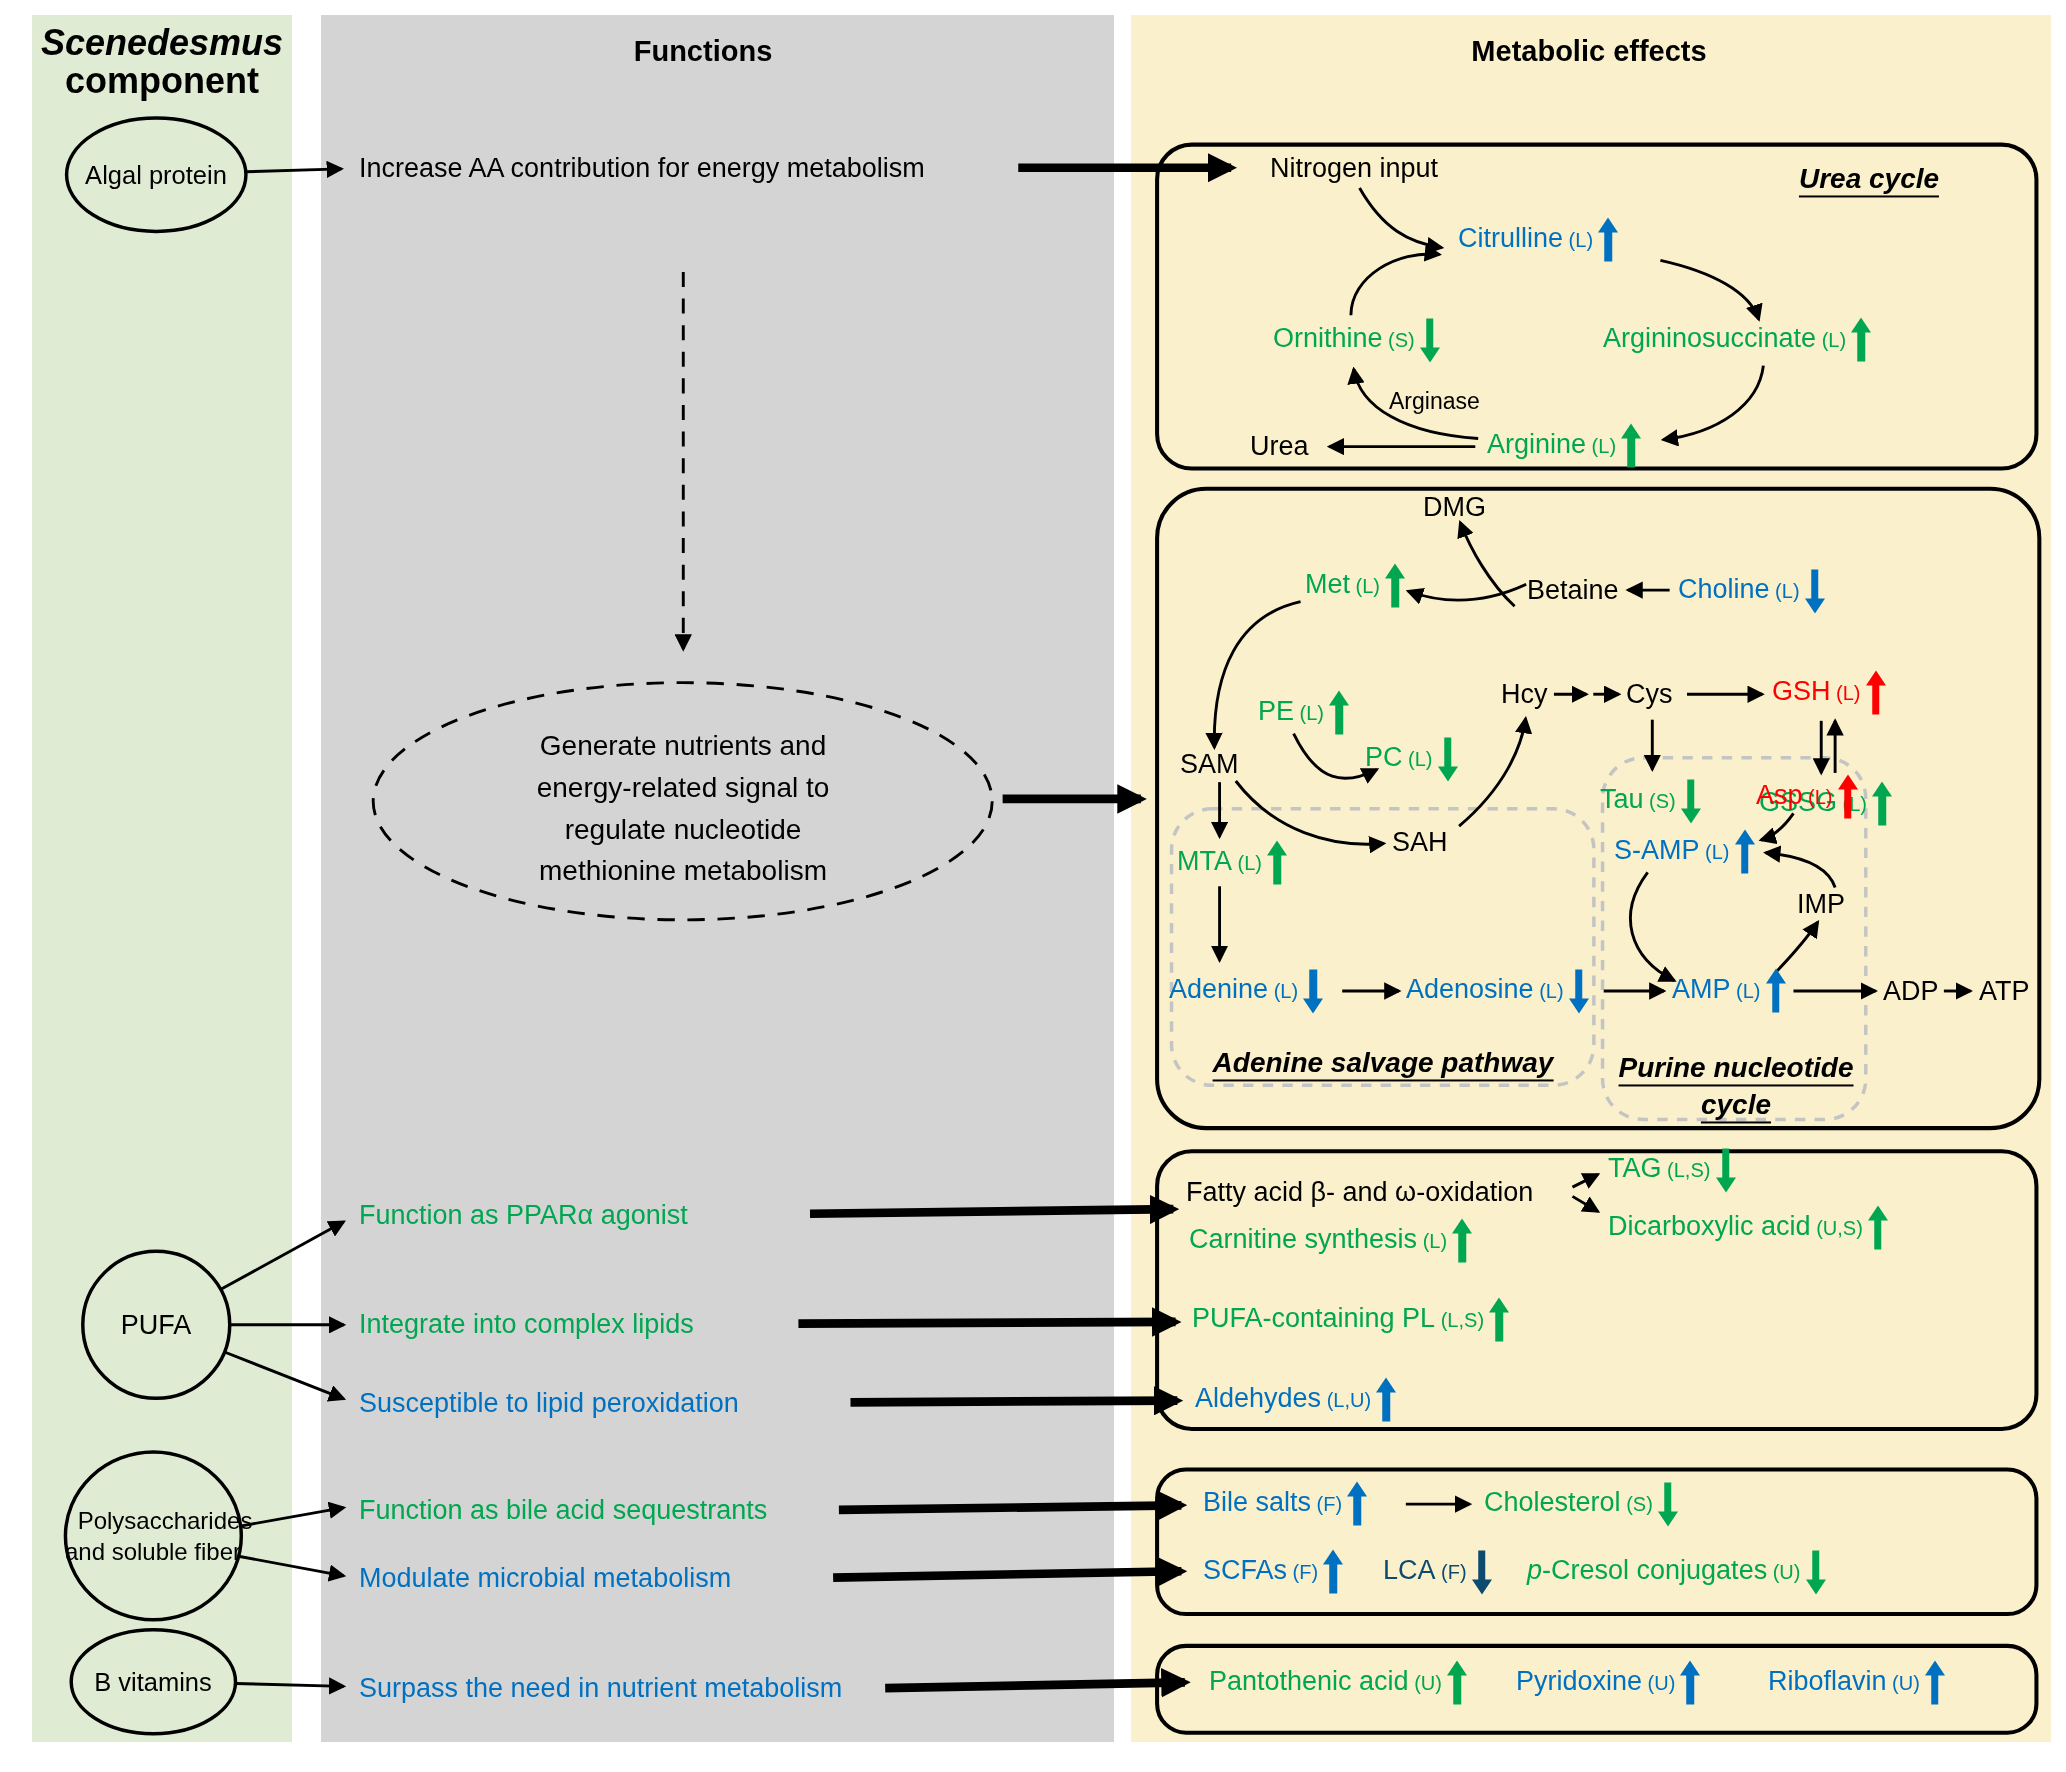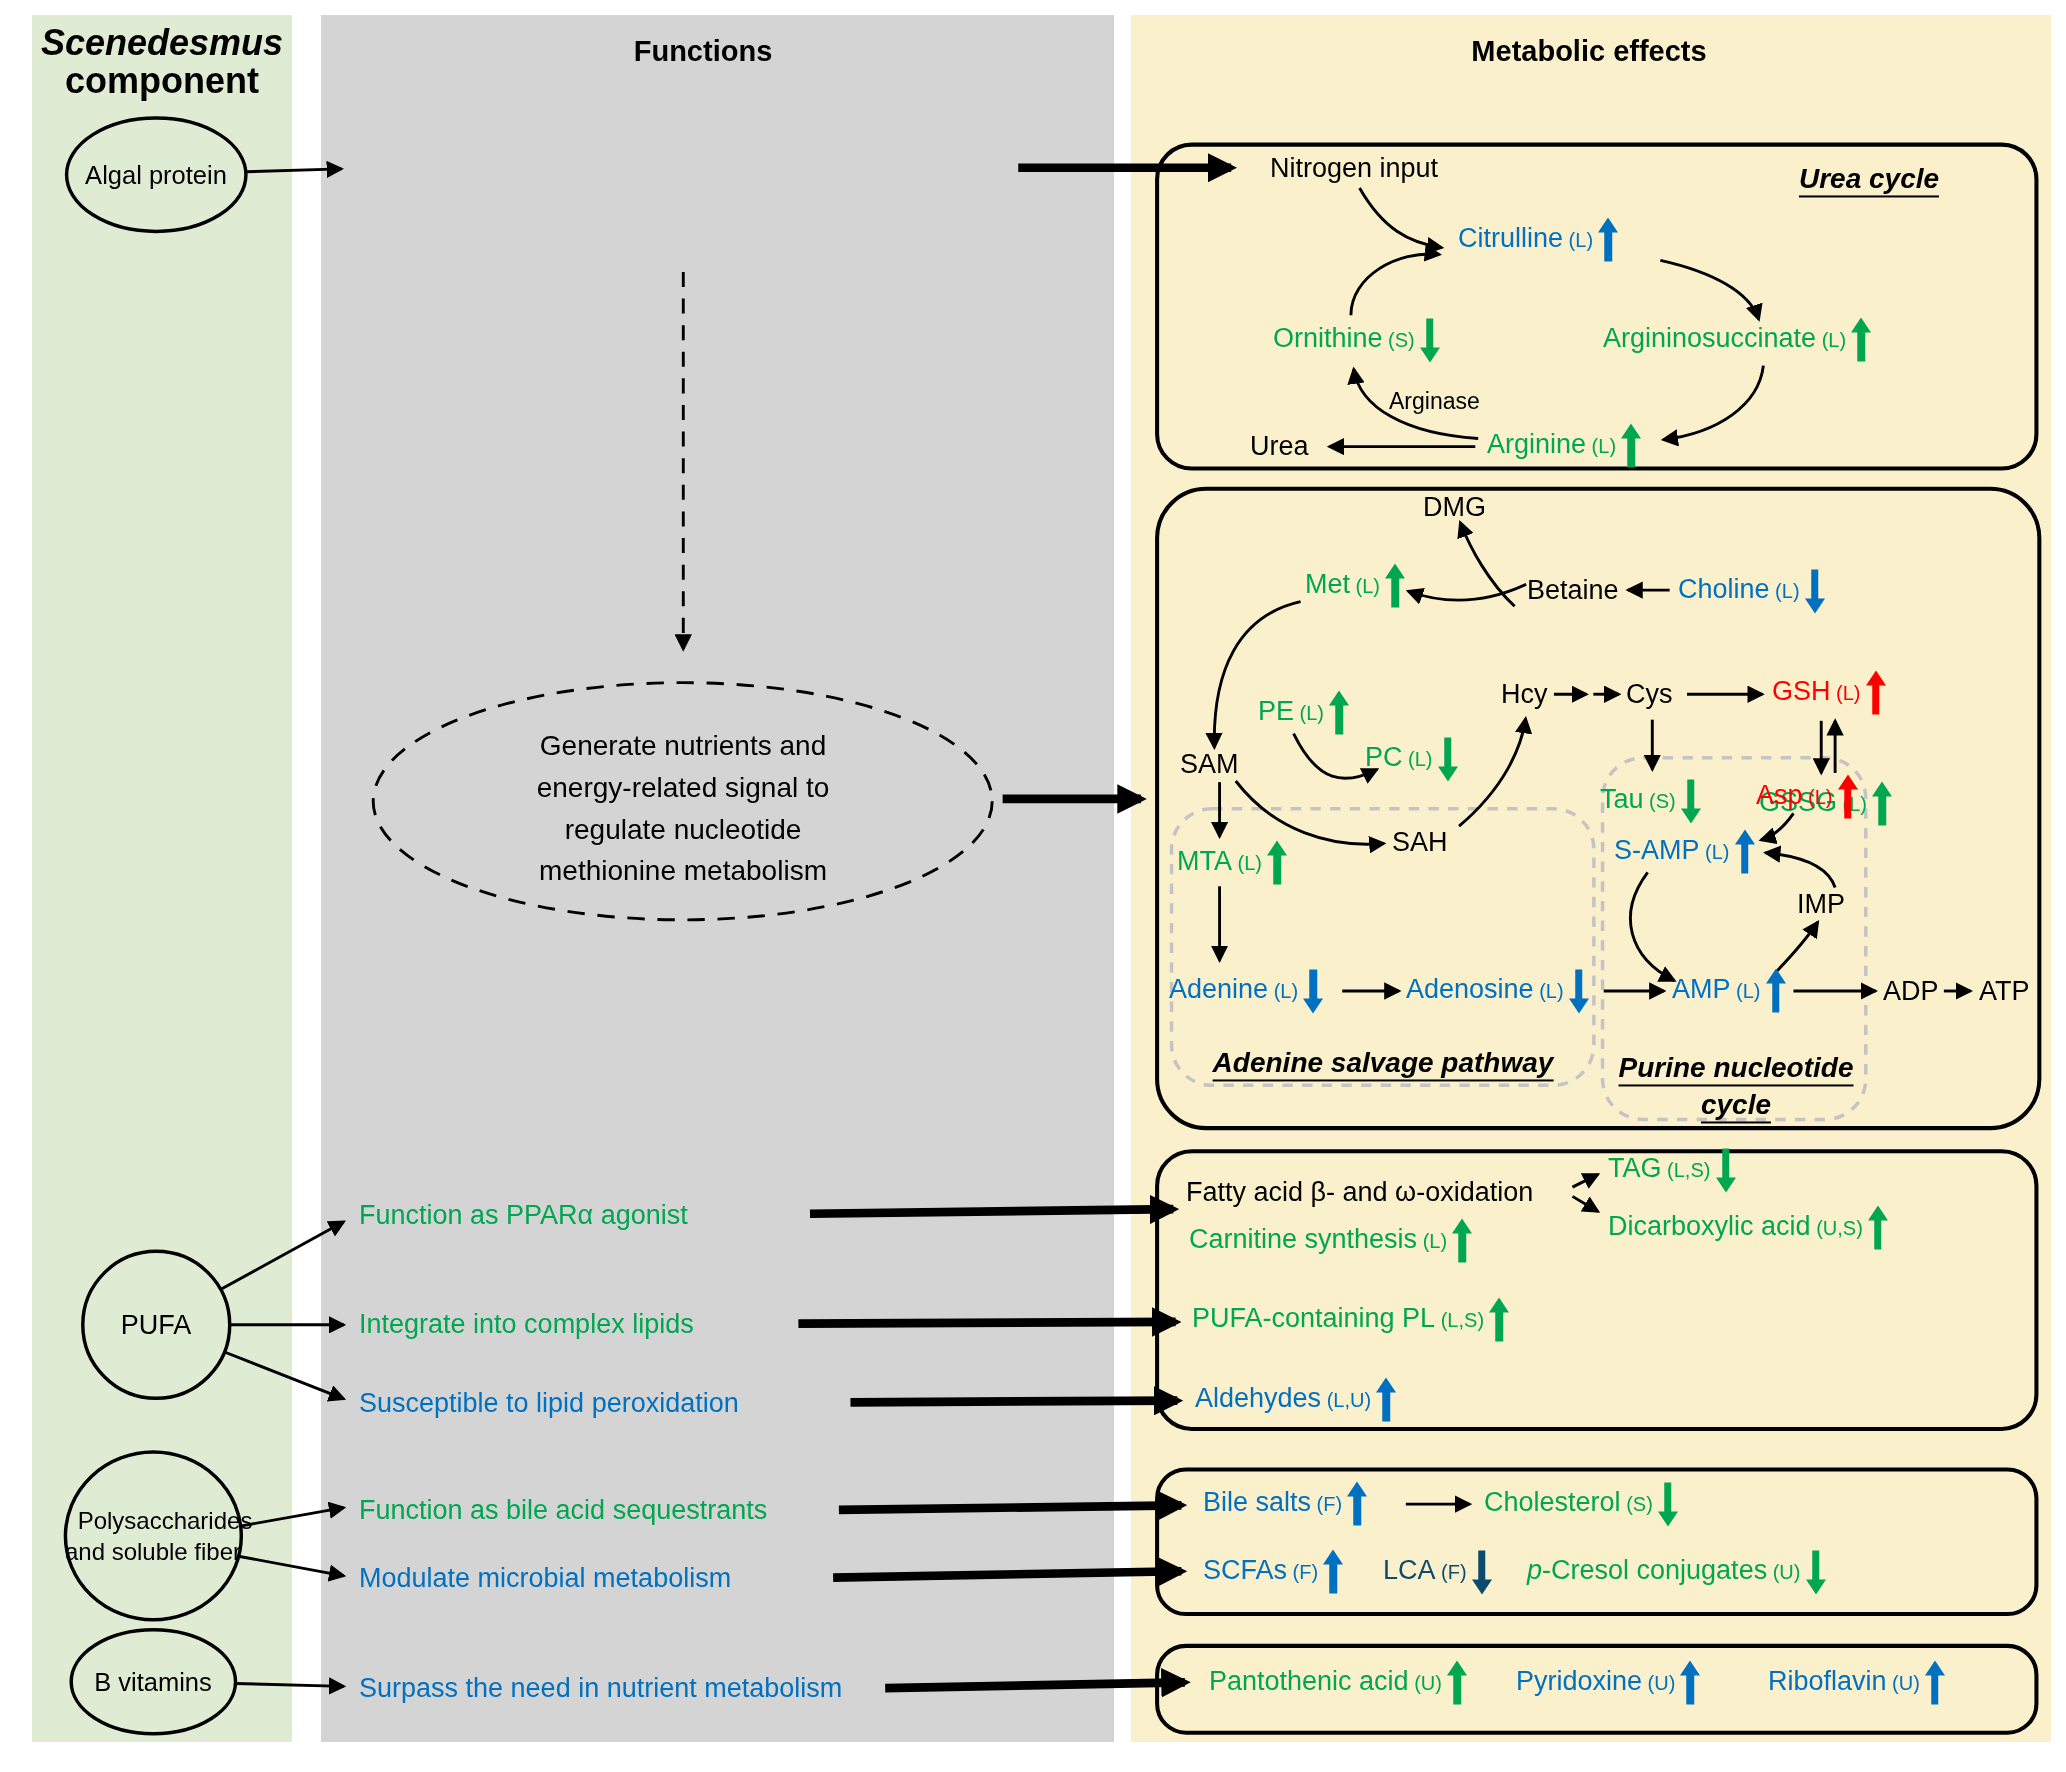--- a/index.html
+++ b/index.html
@@ -130,20 +130,21 @@
   <div class="node c hdr" style="left:162px;top:81px;">component</div>
   <div class="node c hdr2" style="left:703px;top:51px;">Functions</div>
   <div class="node c hdr2" style="left:1589px;top:51px;">Metabolic effects</div>
 
   <div class="node c f44" style="left: 156px; top: 175px; color: rgb(0, 0, 0);"><span>Algal protein</span></div>
   <div class="node c" style="left: 156px; top: 1325px; color: rgb(0, 0, 0);"><span>PUFA</span></div>
   <div class="node c f42" style="left: 153px; top: 1521px; color: rgb(0, 0, 0); padding-left: 24px;"><span>Polysaccharides</span></div>
   <div class="node c f42" style="left: 153px; top: 1552px; color: rgb(0, 0, 0);"><span>and soluble fiber</span></div>
   <div class="node c f44" style="left: 153px; top: 1682px; color: rgb(0, 0, 0);"><span>B vitamins</span></div>
 
+  <div class="node" style="left: 359px; top: 168px; color: rgb(0, 0, 0);"><span>Increase AA contribution for energy metabolism</span></div>
   <div class="node c f48" style="left:683px;top:746px;">Generate nutrients and</div>
   <div class="node c f48" style="left:683px;top:788px;text-align:center;">energy-related signal to</div>
   <div class="node c f48" style="left:683px;top:830px;">regulate nucleotide</div>
   <div class="node c f48" style="left:683px;top:871px;">methionine metabolism</div>
   <div class="node" style="left: 359px; top: 1215px; color: rgb(0, 166, 80);"><span>Function as PPARα agonist</span></div>
   <div class="node" style="left: 359px; top: 1324px; color: rgb(0, 166, 80);"><span>Integrate into complex lipids</span></div>
   <div class="node" style="left: 359px; top: 1403px; color: rgb(0, 112, 192);"><span>Susceptible to lipid peroxidation</span></div>
   <div class="node" style="left: 359px; top: 1510px; color: rgb(0, 166, 80);"><span>Function as bile acid sequestrants</span></div>
   <div class="node" style="left: 359px; top: 1578px; color: rgb(0, 112, 192);"><span>Modulate microbial metabolism</span></div>
   <div class="node" style="left: 359px; top: 1688px; color: rgb(0, 112, 192);"><span>Surpass the need in nutrient metabolism</span></div>

